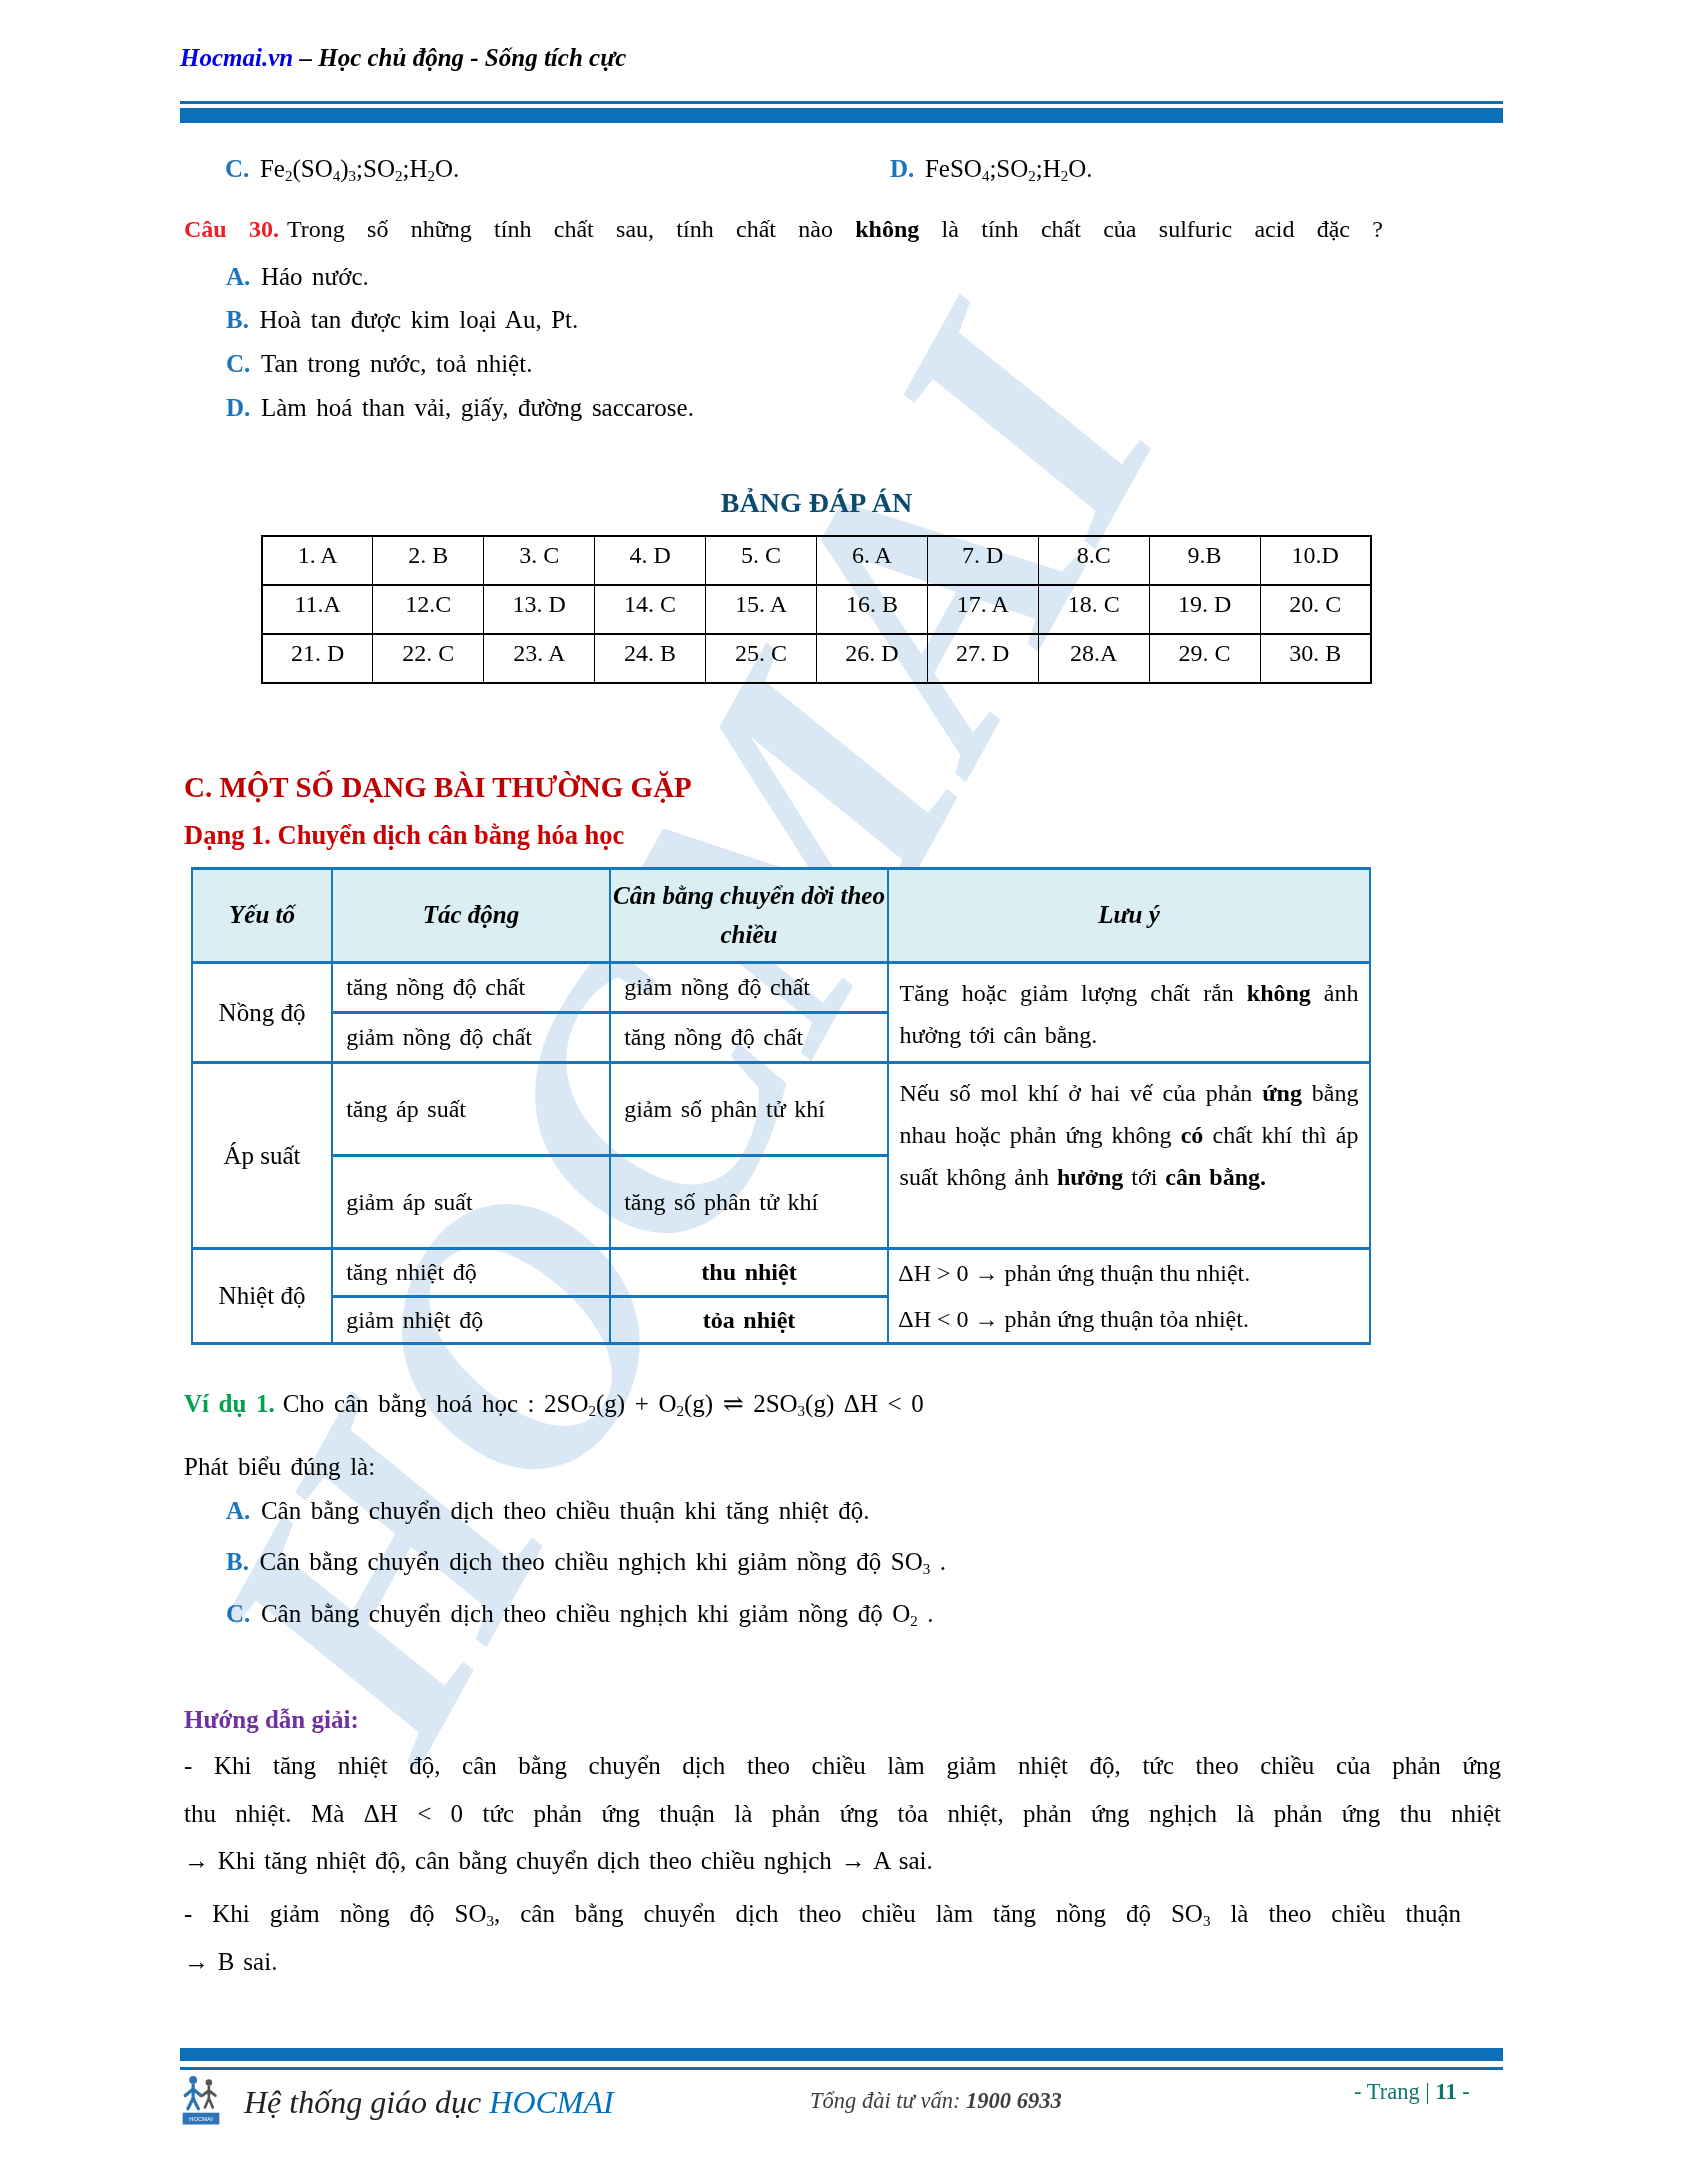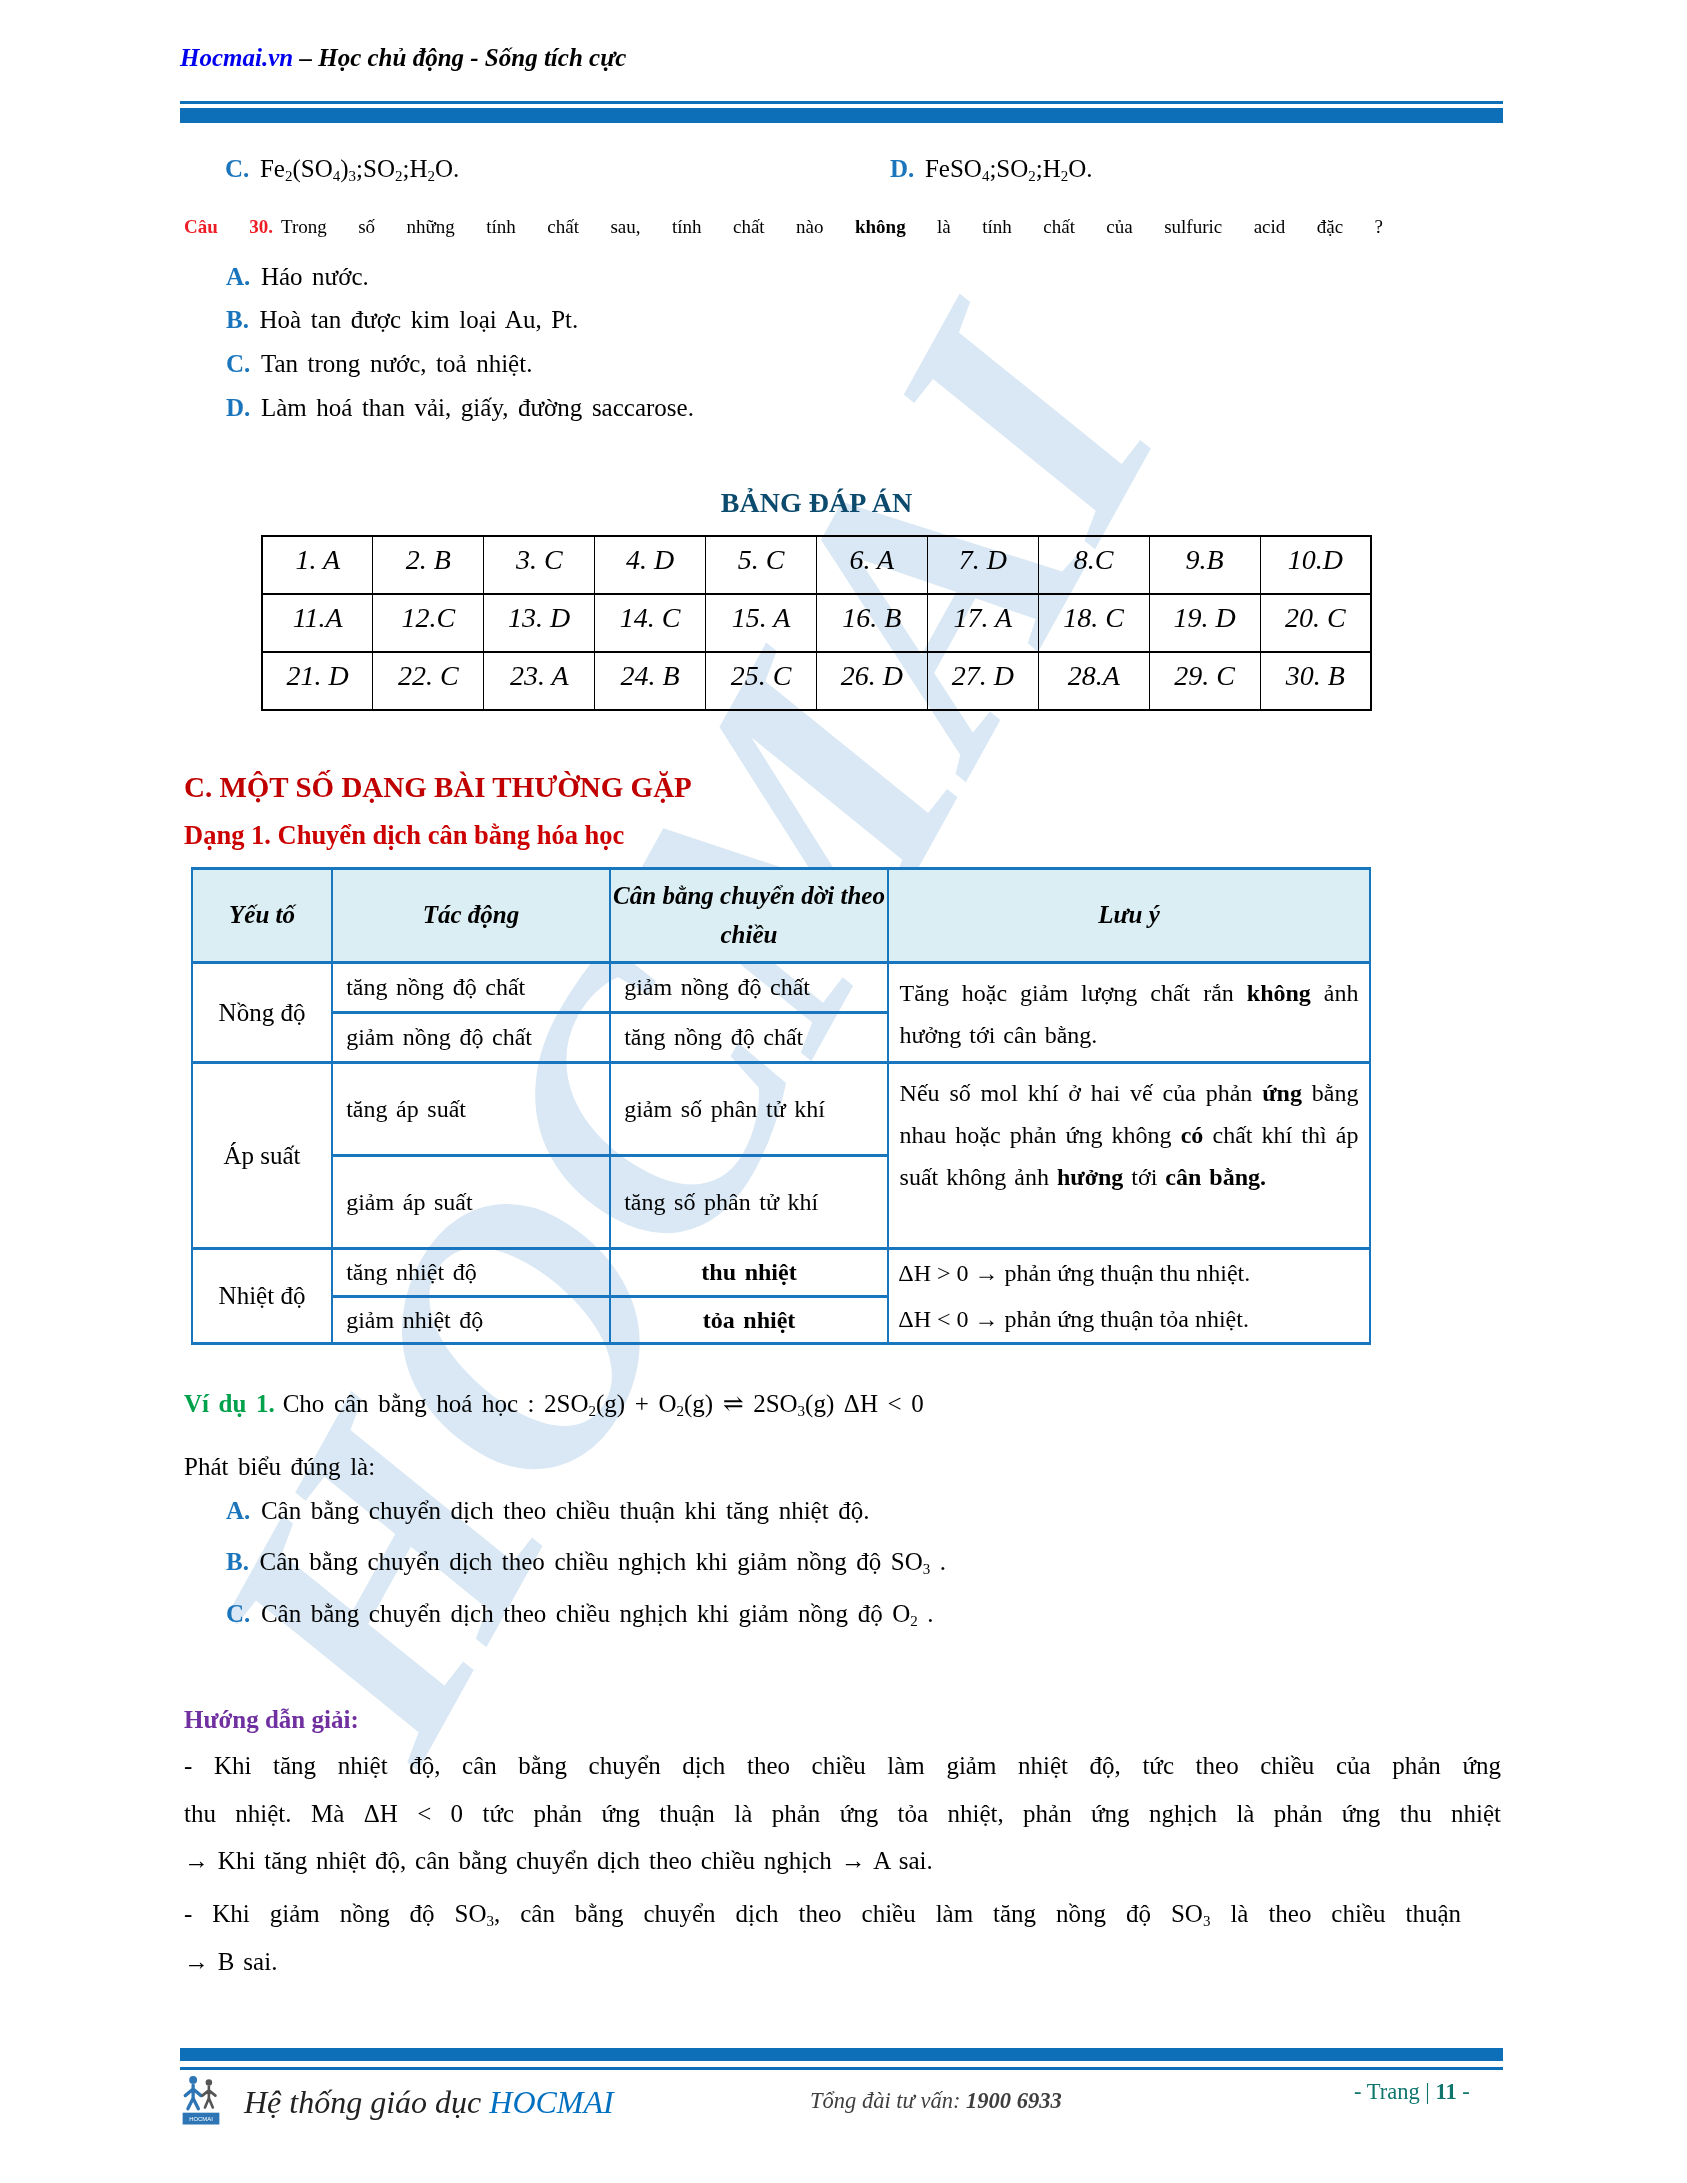--- a/index.html
+++ b/index.html
@@ -16,28 +16,28 @@
         color:#d9e8f4; transform:rotate(-61deg); white-space:nowrap; letter-spacing:4px; }
 
   
   .hdr-brand { left:180px; top:44px; font-size:25px; font-weight:bold; font-style:italic; }
   .hdr-brand .brand { color:#0000ee; }
   .rule { background:#0c6fb7; }
 
   
   .optline { font-size:25px; word-spacing:3.3px; white-space:nowrap; }
   .opt-letter { font-weight:bold; color:#1b75bc; margin-right:10.6px; }
-  .q30 { left:184px; top:216px; width:1199px; font-size:19px; text-align:justify; text-align-last:justify; }
+  .q30 { left:184px; top:216px; width:1199px; font-size:24px; text-align:justify; text-align-last:justify; }
   .q30 .qlabel { color:#ee1c25; font-weight:bold; margin-right:8px; }
 
   
   .ans-title { left:261px; top:487px; width:1111px; text-align:center; font-size:28px; font-weight:bold; color:#0c4a6e; }
   .ans-table { left:261px; top:535px; border-collapse:collapse; table-layout:fixed; width:1111px; border:2.6px solid #000; }
-  .ans-table td { border:1.3px solid #000; border-top-width:2.6px; border-bottom-width:2.6px; height:58px;
-                  text-align:center; vertical-align:middle; font-size:28px; padding-bottom:10.6px;font-style:italic; }
+  .ans-table td { border:1.3px solid #000; border-top-width:2.6px; border-bottom-width:2.6px; height:49px;
+                  text-align:center; vertical-align:middle; font-size:24px; padding-bottom:10.6px; }
 
   
   .sec-head { left:184px; top:771px; font-size:29px; font-weight:bold; color:#c00000; }
   .sec-sub  { left:184px; top:820px; font-size:26.5px; font-weight:bold; color:#cc0000; }
 
   
   .shift { left:191px; top:867px; border-collapse:collapse; table-layout:fixed; width:1178px; }
   .shift td { border:2px solid #1776be; border-top-width:3.3px; border-bottom-width:3.3px; font-size:24px; }
   .shift tr.h td { background:#daeef3; font-weight:bold; font-style:italic; text-align:center;
                    vertical-align:middle; font-size:25px; height:94px; line-height:1.55; }

